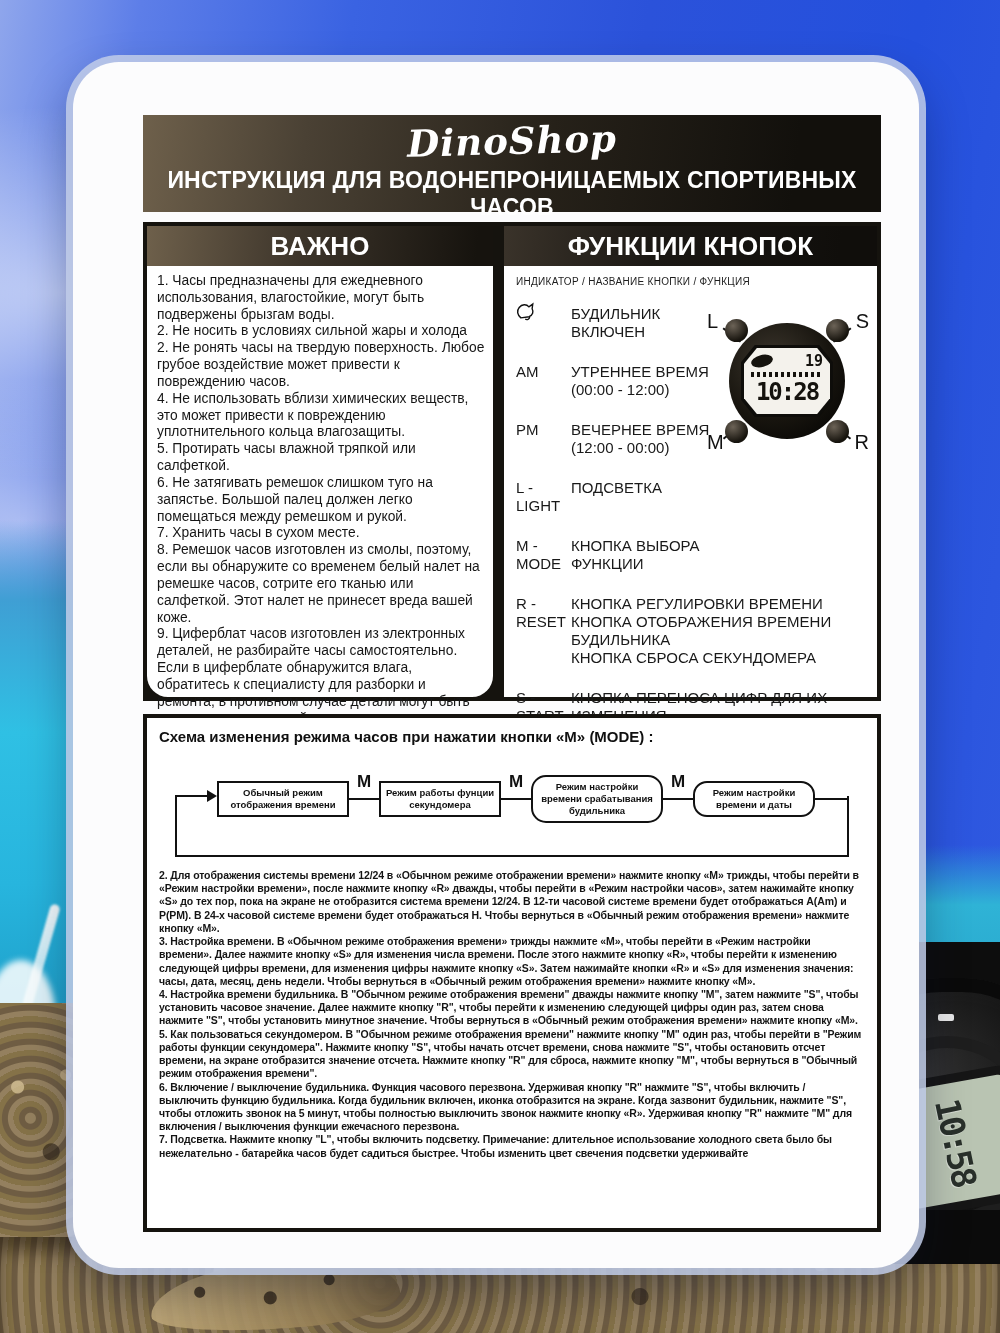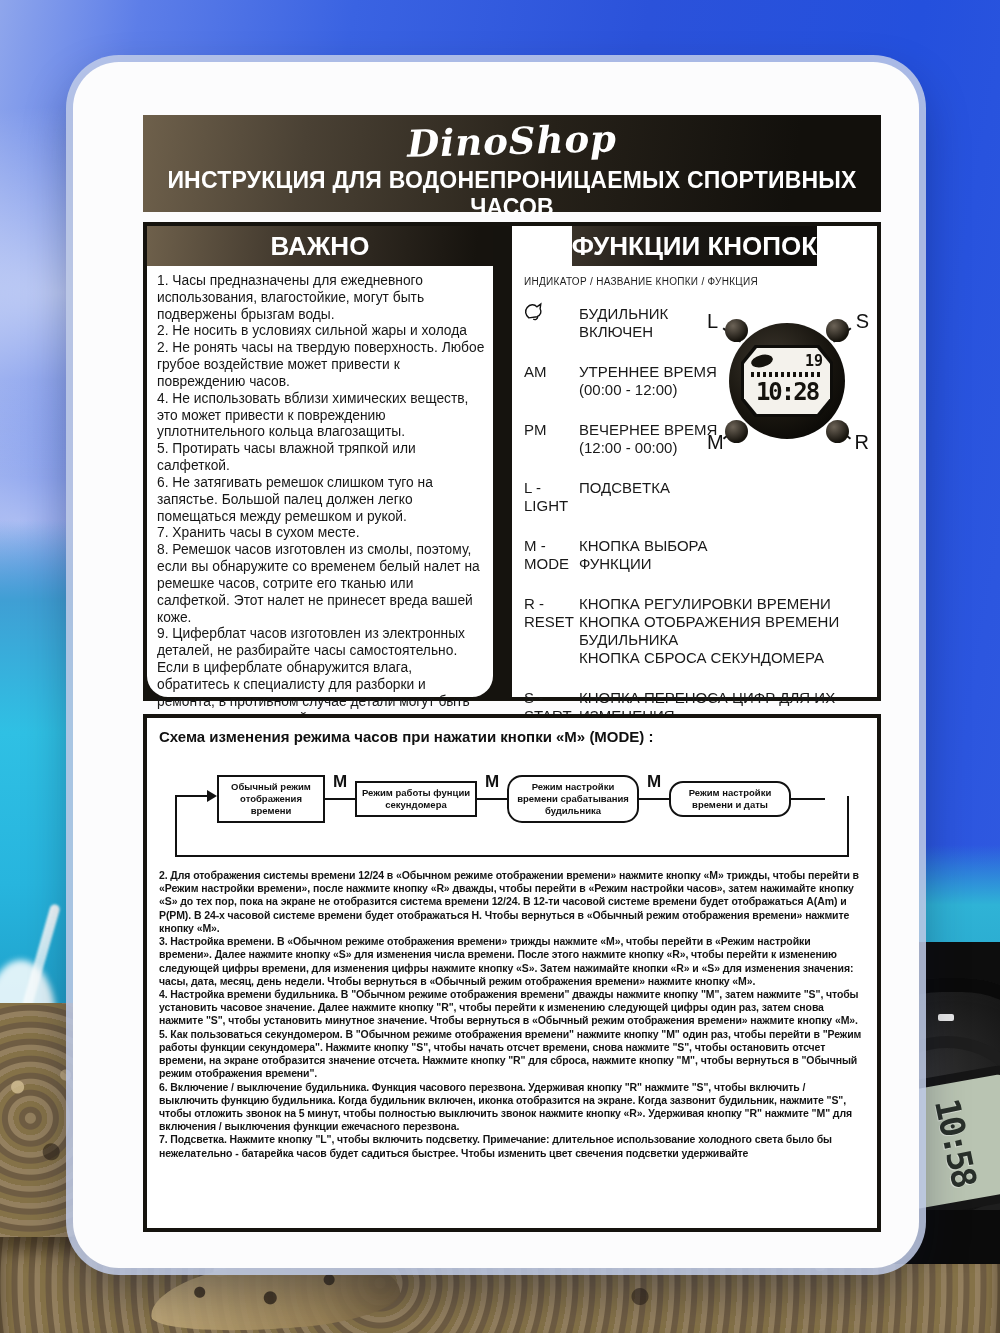--- a/index.html
+++ b/index.html
@@ -57,21 +57,21 @@
 
   .brand{position:absolute;left:70px;top:53px;width:738px;height:97px;color:#fff;text-align:center;
     background:linear-gradient(97deg,#6e604b 0%,#4a4134 22%,#262119 55%,#12100c 88%);}
   .brand-logo{font-family:"DejaVu Serif",serif;font-style:italic;font-weight:bold;font-size:37px;line-height:1;
     margin-top:8px;transform:rotate(-1.5deg);letter-spacing:1px;}
   .brand-title{font-size:23px;font-weight:bold;letter-spacing:.2px;margin-top:7px;}
 
   .cols{position:absolute;left:70px;top:160px;width:738px;height:479px;border:4px solid #15130e;
     background:#15130e;display:flex;box-sizing:border-box;}
   .col-left{width:346px;background:#fff;display:flex;flex-direction:column;border-radius:21px;}
-  .col-right{flex:1;background:#fff;margin-left:19px;display:flex;flex-direction:column;align-items:center;}
+  .col-right{flex:1;background:#fff;margin-left:11px;display:flex;flex-direction:column;}
   .col-head{flex:0 0 40px;display:flex;align-items:center;justify-content:center;color:#fff;font-size:26px;font-weight:bold;}
   .head-left{background:linear-gradient(95deg,#6e604b,#3c342a 45%,#16130e 95%);}
   .head-right{background:linear-gradient(95deg,#3a332a,#1b1814 40%,#100e0b 90%);}
   .col-left-body{padding:7px 6px 0 10px;font-size:13.8px;line-height:1.22;color:#161616;}
   .left-item{margin:0;}
 
   .panel-buttons{position:relative;flex:0 0 300px;padding:10px 22px 0 12px;box-sizing:border-box;}
   .legend{font-size:10px;letter-spacing:.3px;color:#1d1d1d;}
   .btn-rows{margin-top:18px;display:flex;flex-direction:column;gap:22px;font-size:15px;line-height:1.2;color:#191919;}
   .btn-row{display:flex;align-items:flex-start;}
@@ -110,21 +110,21 @@
   .func-body{padding:8px 3px 0;font-size:14.5px;line-height:1.35;color:#161616;}
 
   
   .lower{position:absolute;left:70px;top:652px;width:738px;height:518px;border:4px solid #15130e;background:#fff;
     box-sizing:border-box;padding:10px 12px 16px;}
   .scheme-title{font-size:15px;font-weight:bold;color:#101010;}
   .scheme{position:relative;height:114px;margin-top:4px;}
   .srow{position:absolute;left:58px;top:26px;display:flex;align-items:center;}
   .sbox{border:2px solid #111;background:#fff;padding:4px 4px;font-size:9.5px;font-weight:bold;text-align:center;
     line-height:1.25;color:#111;box-sizing:border-box;}
-  .sbox:nth-of-type(1){width:108px;} .sbox:nth-of-type(3){width:122px;}
+  .sbox:nth-of-type(1){width:132px;} .sbox:nth-of-type(3){width:122px;}
   .sbox:nth-of-type(5){width:132px;border-radius:15px;} .sbox:nth-of-type(7){width:122px;border-radius:14px;}
   .sconn{width:30px;height:2px;background:#111;position:relative;}
   .sconn .mlabel{position:absolute;left:50%;transform:translateX(-50%);top:-26px;font-weight:bold;font-size:17px;color:#111;}
   .stub-r{width:34px;height:2px;background:#111;}
   .loop{position:absolute;left:16px;right:16px;top:47px;bottom:6px;border:2px solid #111;border-top:none;}
   .stub-l{position:absolute;left:16px;top:46px;width:36px;height:2px;background:#111;}
   .loop-arrow{position:absolute;left:48px;top:41px;width:0;height:0;
     border-left:10px solid #111;border-top:6px solid transparent;border-bottom:6px solid transparent;}
   .instr{margin-top:6px;font-size:10.5px;font-weight:bold;line-height:1.26;color:#141414;letter-spacing:-.1px;}
   .instr p{margin:0;}

